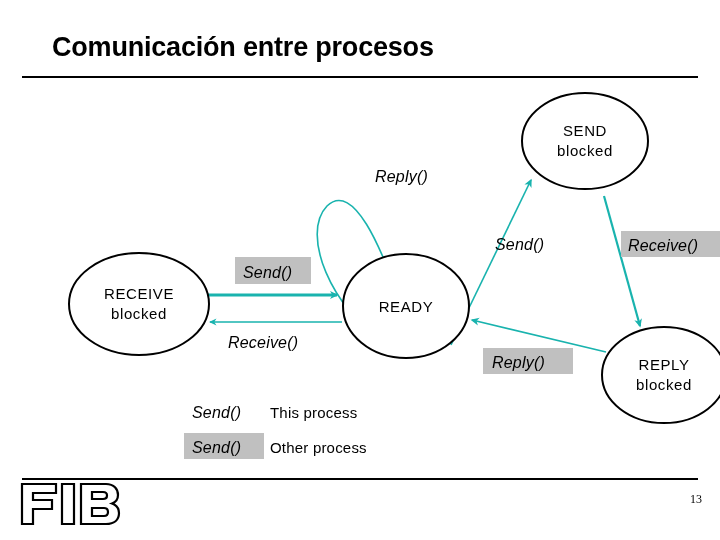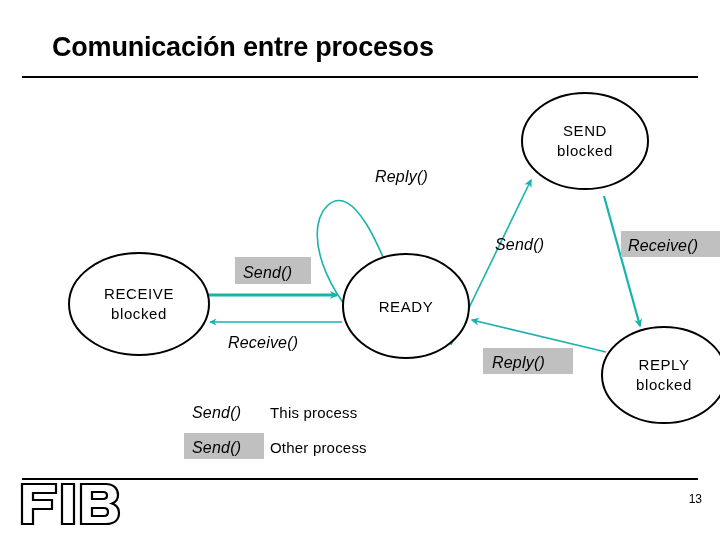--- a/index.html
+++ b/index.html
@@ -86,21 +86,21 @@
     top: 480px;
     width: 120px;
     height: 48px;
   }
   .page-number {
     position: absolute;
     right: 18px;
     top: 492px;
     font-size: 12px;
     color: #000000;
-    font-family: Liberation Sans, sans-serif;
+    font-family: Liberation Serif, serif;
   }
 </style>
 </head>
 <body>
 
 <div class="slide">
 
   <div class="title">Comunicación entre procesos</div>
   <div class="title-rule"></div>
 

